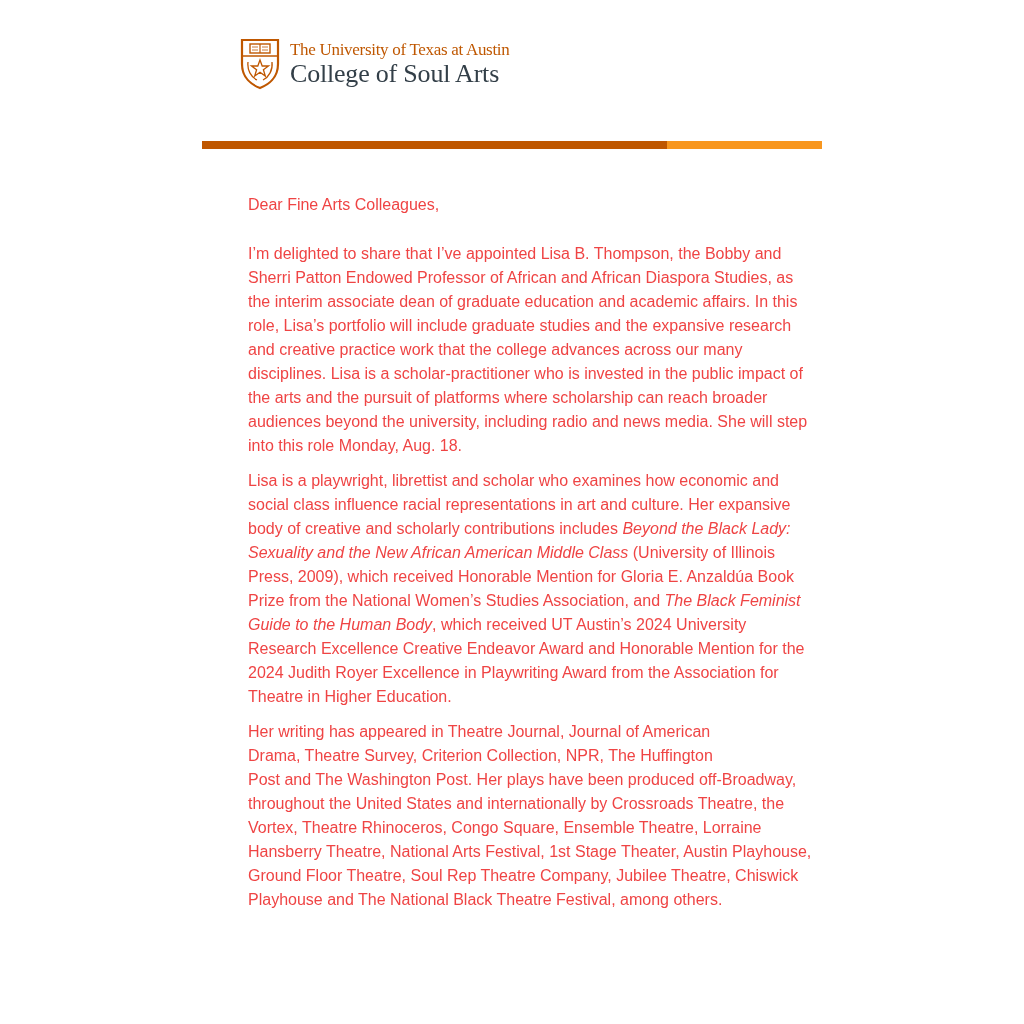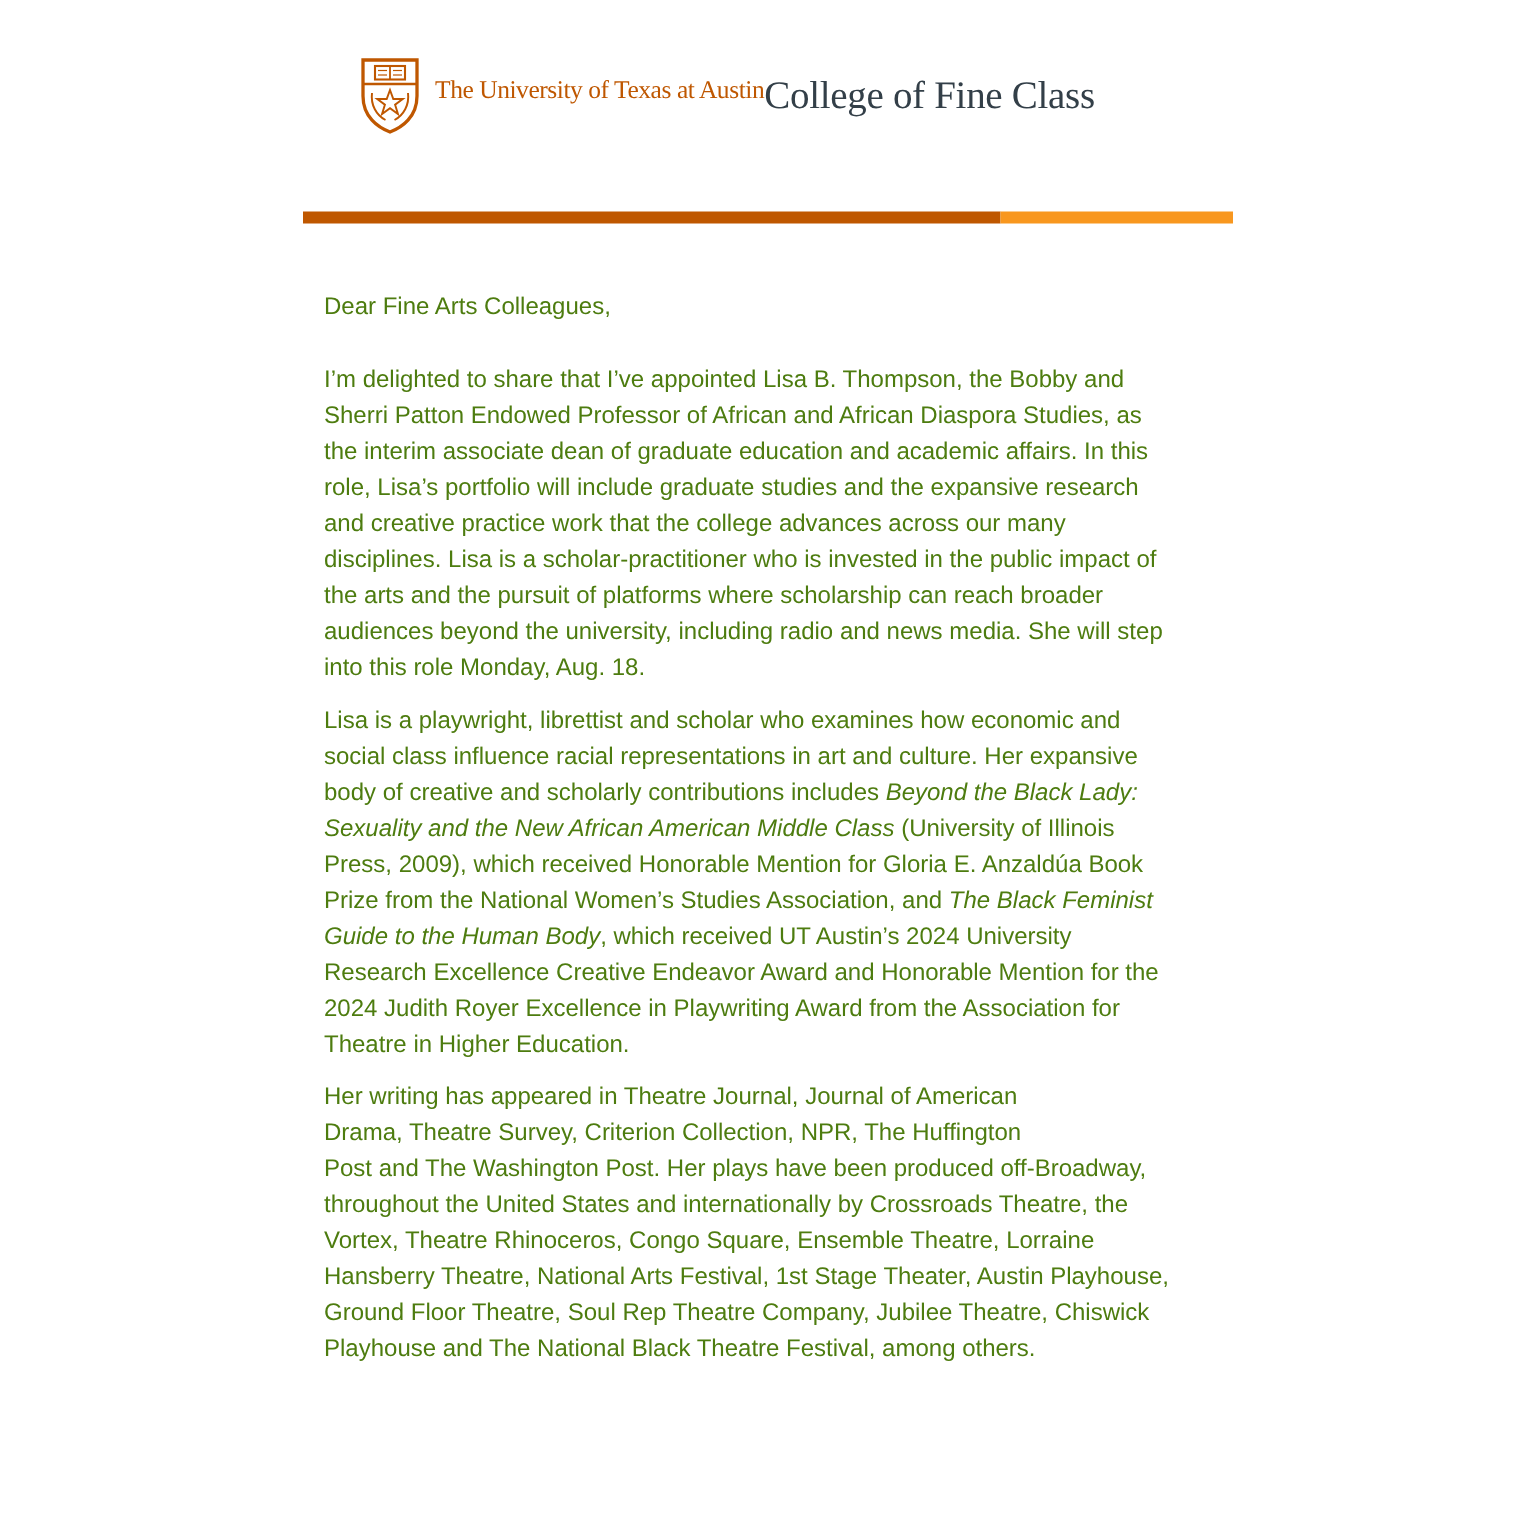--- a/index.html
+++ b/index.html
@@ -22,21 +22,21 @@
       display: flex;
       align-items: center;
     }
     .shield {
       width: 40px;
       height: 52px;
       margin-right: 10px;
     }
     .wordmark {
       display: flex;
-      flex-direction: row;
+      flex-direction: column;
       font-family: "DejaVu Serif", "Liberation Serif", serif;
     }
     .wm-top {
       color: #bf5700;
       font-size: 17px;
       line-height: 20px;
       letter-spacing: -0.3px;
       font-family: "Liberation Serif", serif;
     }
     .wm-bottom {
@@ -57,27 +57,27 @@
     .rule-dark {
       width: 465px;
       height: 100%;
     }
     .rule-light {
       flex: 1;
       height: 100%;
     }
     .body {
       position: absolute;
-      left: 216px;
+      left: 248px;
       top: 193px;
       width: 566px;
       font-family: "Liberation Sans", sans-serif;
       font-size: 16px;
       line-height: 24px;
-      color: #4d7c0f;
+      color: #ef4444;
     }
     .body p {
       margin: 0 0 11px 0;
     }
     .greeting {
       margin-bottom: 25px !important;
     }
     em { font-style: italic; }
   </style>
 </head>
@@ -94,21 +94,21 @@
       <line x1="12" y1="9" x2="18" y2="9" stroke="#bf5700" stroke-width="0.8"></line>
       <line x1="12" y1="12" x2="18" y2="12" stroke="#bf5700" stroke-width="0.8"></line>
       <line x1="22" y1="9" x2="28" y2="9" stroke="#bf5700" stroke-width="0.8"></line>
       <line x1="22" y1="12" x2="28" y2="12" stroke="#bf5700" stroke-width="0.8"></line>
       <polygon points="20,22 22.2,28 28.5,28 23.4,31.8 25.3,38 20,34.2 14.7,38 16.6,31.8 11.5,28 17.8,28" fill="none" stroke="#bf5700" stroke-width="1.3"></polygon>
       <path d="M8 24 C7 32 11 39 17 42" fill="none" stroke="#bf5700" stroke-width="1.3"></path>
       <path d="M32 24 C33 32 29 39 23 42" fill="none" stroke="#bf5700" stroke-width="1.3"></path>
     </svg>
     <div class="wordmark">
       <span class="wm-top">The University of Texas at Austin</span>
-      <span class="wm-bottom">College of Fine Class</span>
+      <span class="wm-bottom">College of Soul Arts</span>
     </div>
   </div>
 
   <div class="rule">
     <div class="rule-dark" style="background:#bf5700"></div>
     <div class="rule-light" style="background:#f8971f"></div>
   </div>
 
   <div class="body">
     <p class="greeting">Dear Fine Arts Colleagues,</p>

